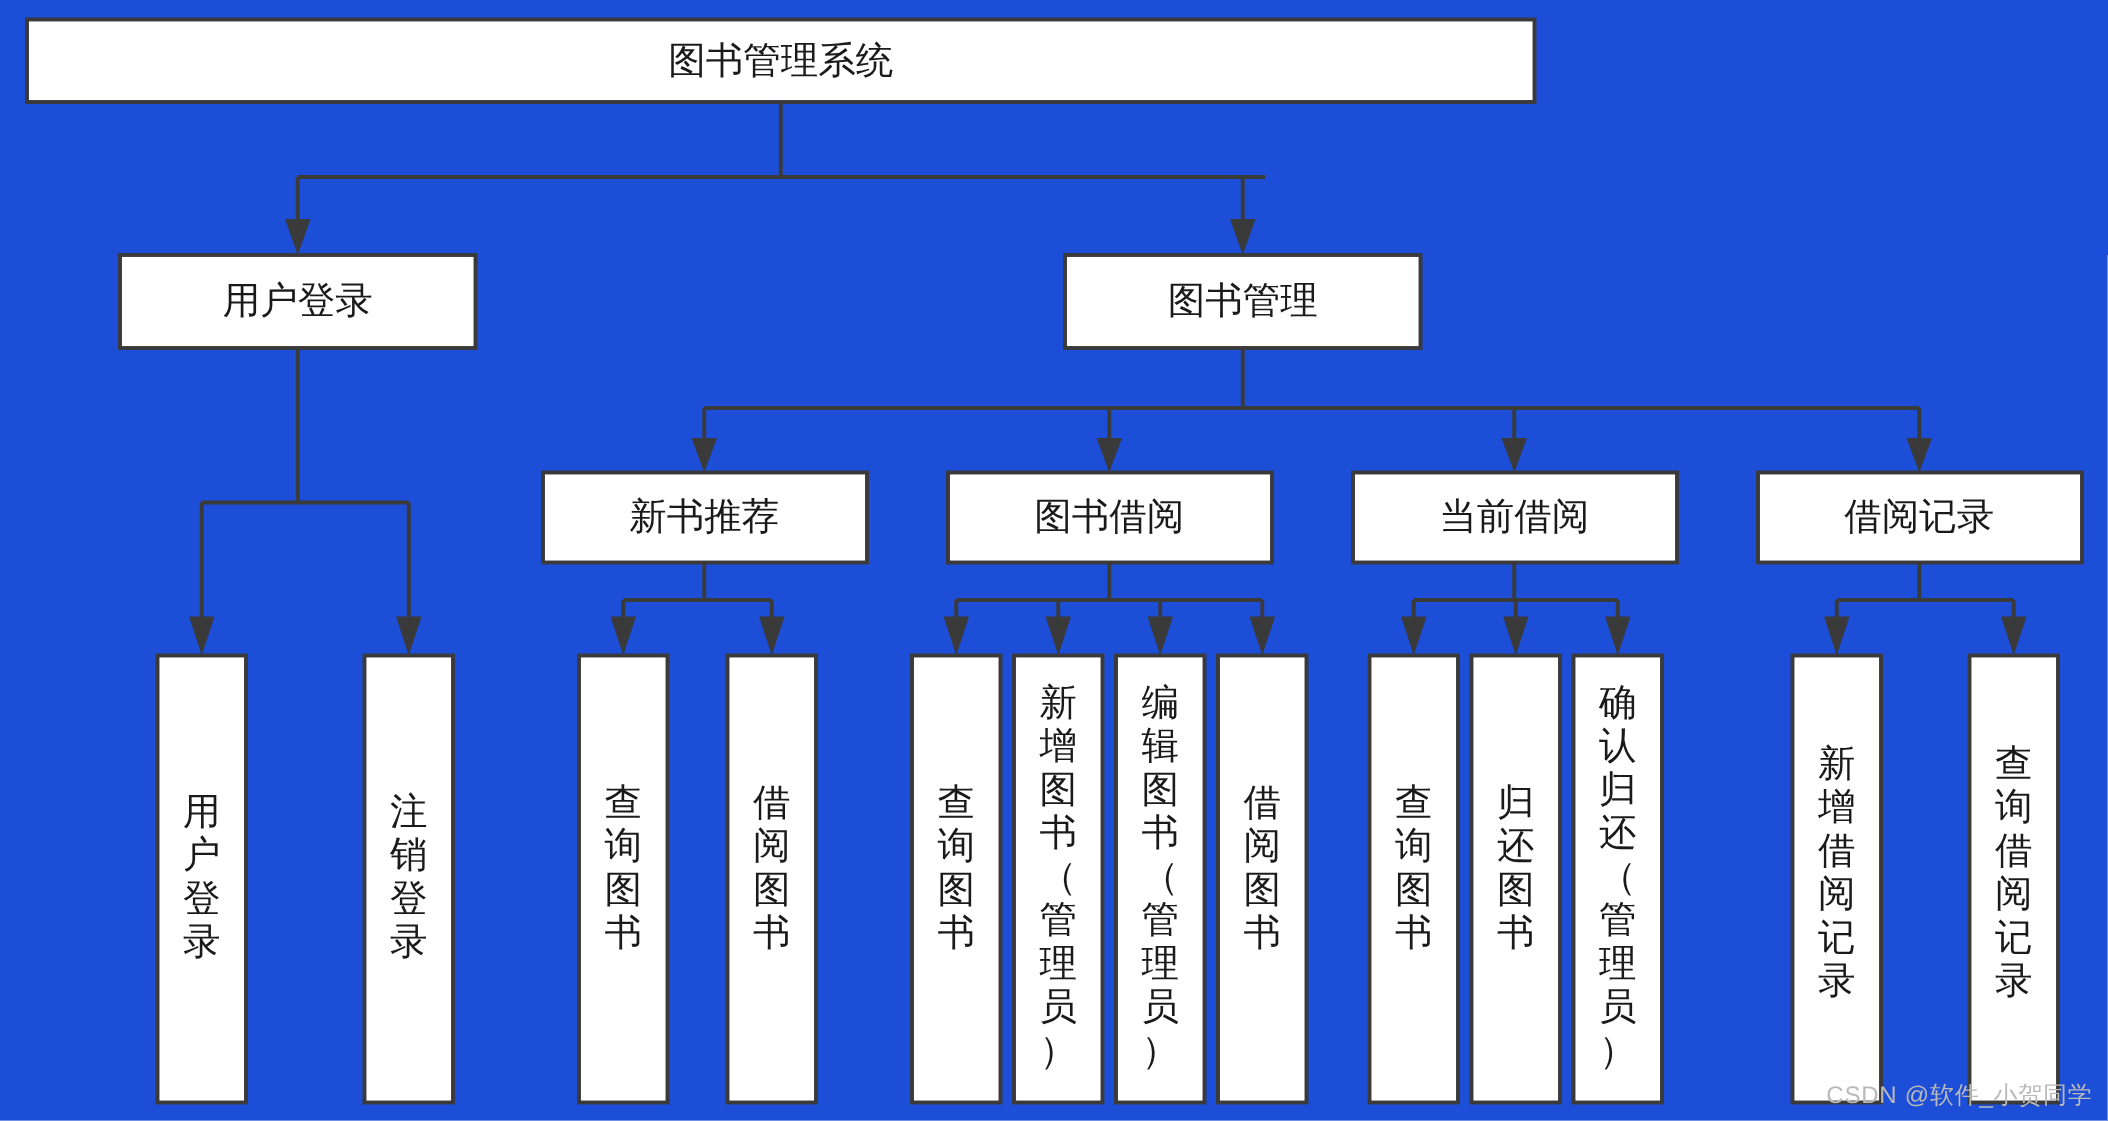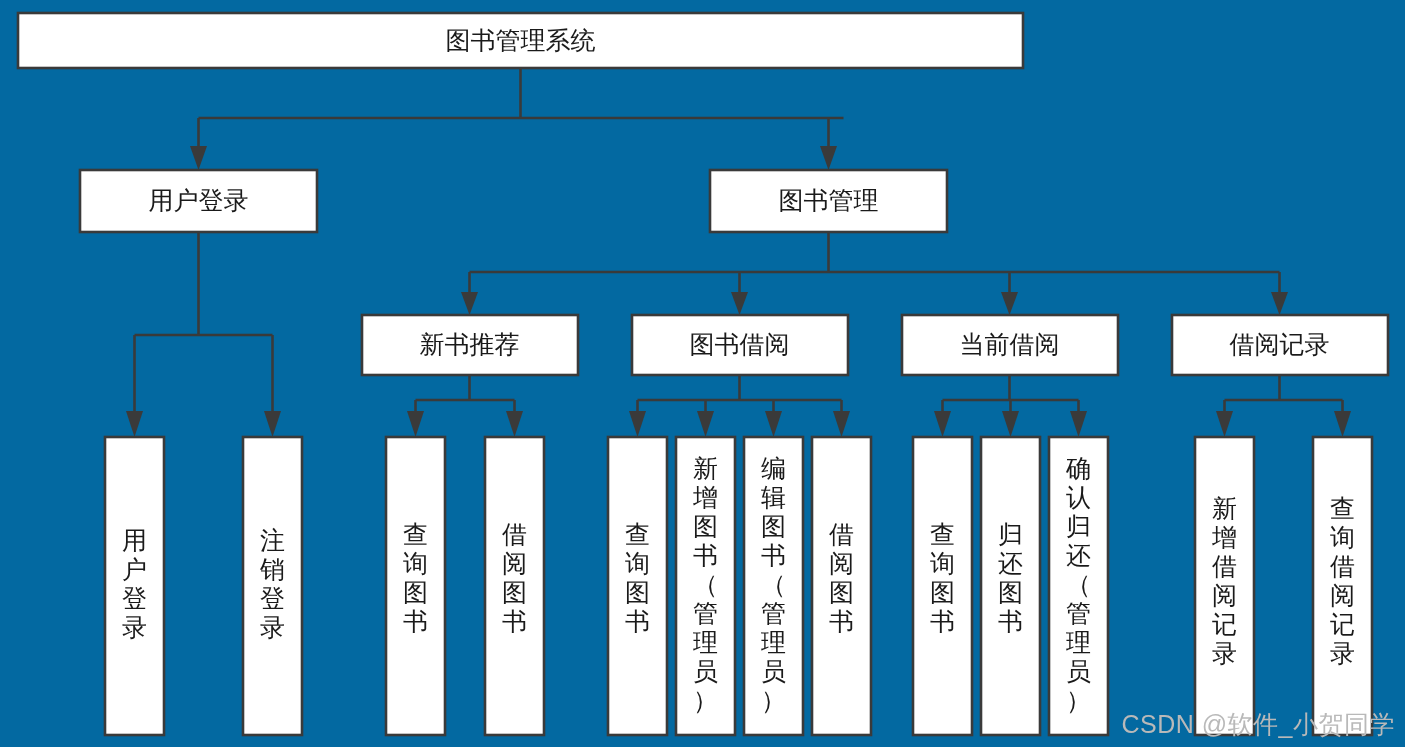--- a/index.html
+++ b/index.html
@@ -11,21 +11,21 @@
   body {
     width: 1405px;
     height: 747px;
     overflow: hidden;
     font-family: "Liberation Sans", "DejaVu Sans", sans-serif;
   }
   #diagram-root {
     position: relative;
     width: 1405px;
     height: 747px;
-    background: #0369a1;
+    background: #1d4ed8;
   }
   svg#flowchart {
     position: absolute;
     top: 0;
     left: 0;
     width: 1405px;
     height: 747px;
     display: block;
   }
   .node-rect {
@@ -59,21 +59,21 @@
     font-family: "Liberation Sans", "DejaVu Sans", sans-serif;
     font-size: 25px;
     fill: #1a1a1a;
     text-anchor: middle;
   }
   .watermark {
     position: absolute;
     right: 10px;
     bottom: 6px;
     font-family: "Liberation Sans", "DejaVu Sans", sans-serif;
-    font-size: 25px;
+    font-size: 16px;
     color: #b9b9b9;
     white-space: nowrap;
     letter-spacing: 0.5px;
     user-select: none;
   }
 </style>
 </head>
 <body>
 
 <div id="diagram-root">

